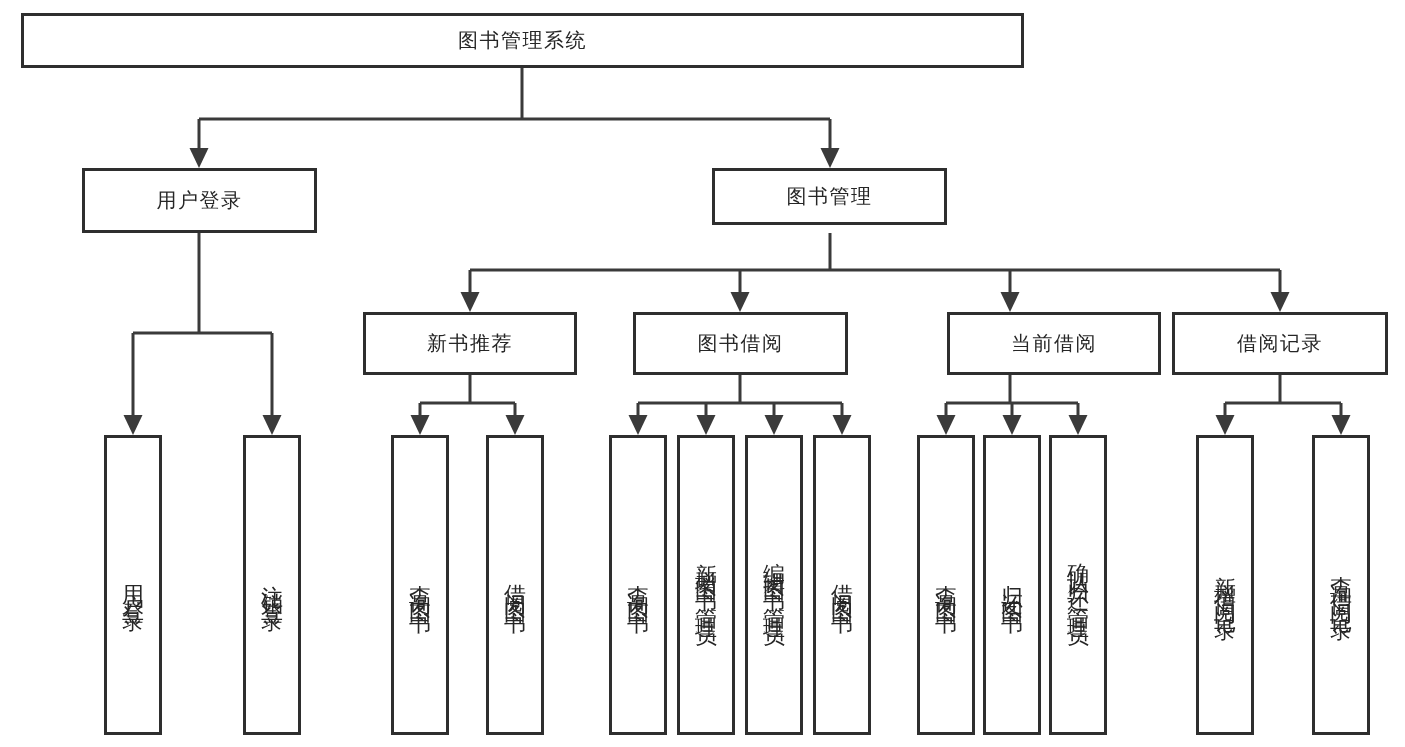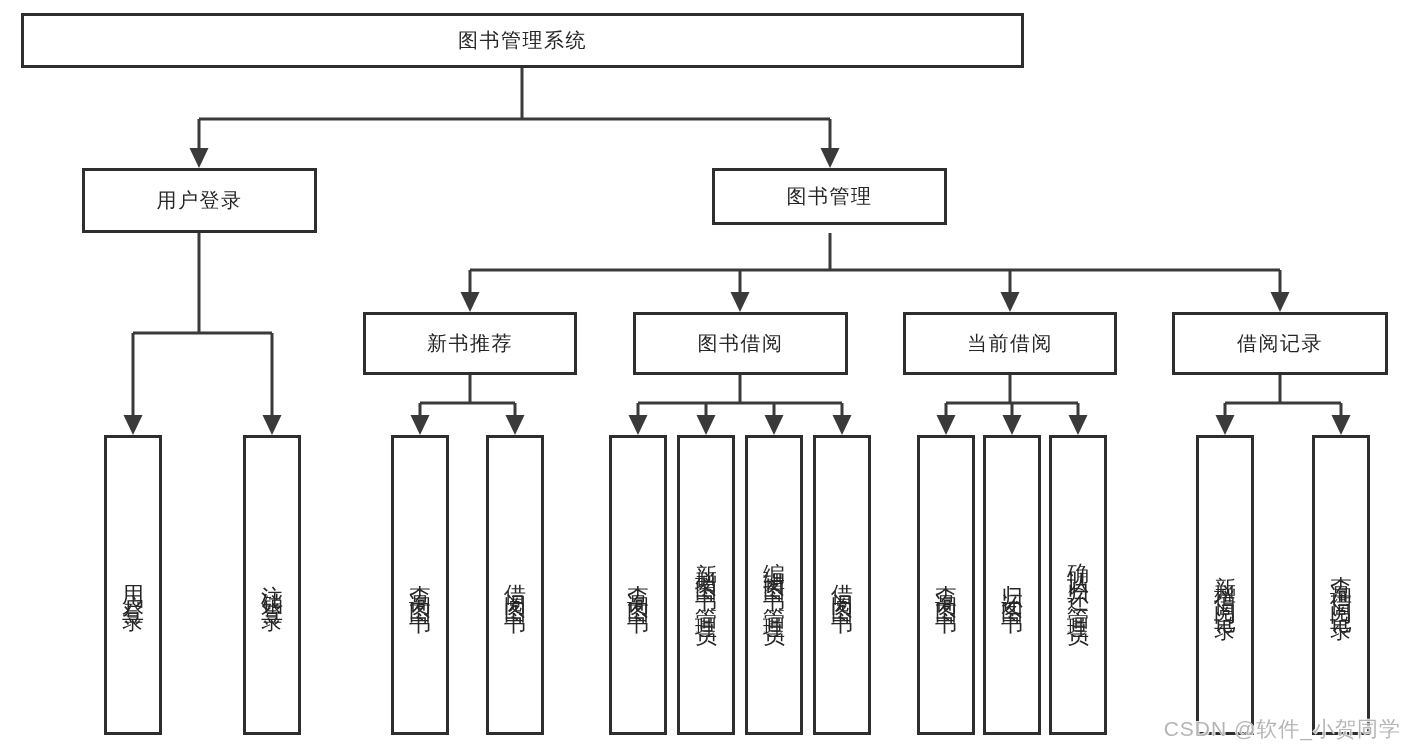--- a/index.html
+++ b/index.html
@@ -32,21 +32,21 @@
     font-size:21px;letter-spacing:1px;color:var(--watermark);
     text-shadow:1px 1px 0 rgba(255,255,255,.85),-1px -1px 0 rgba(255,255,255,.85);
     white-space:nowrap;
   }
   
   .n-root{left:21px;top:13px;width:1003px;height:55px;}
   .n-l2a{left:82px;top:168px;width:235px;height:65px;}
   .n-l2b{left:712px;top:168px;width:235px;height:57px;}
   .n-l3a{left:363px;top:312px;width:214px;height:63px;}
   .n-l3b{left:633px;top:312px;width:215px;height:63px;align-items:center;}
-  .n-l3c{left:903px;top:312px;width:214px;height:63px;}
+  .n-l3c{left:947px;top:312px;width:214px;height:63px;}
   .n-l3d{left:1172px;top:312px;width:216px;height:63px;}
   .leaf{top:435px;width:58px;height:300px;}
   .g1a{left:104px;} .g1b{left:243px;}
   .g2a{left:391px;} .g2b{left:486px;}
   .g3a{left:609px;} .g3b{left:677px;} .g3c{left:745px;} .g3d{left:813px;}
   .g4a{left:917px;} .g4b{left:983px;} .g4c{left:1049px;}
   .g5a{left:1196px;} .g5b{left:1312px;}
 </style>
 </head>
 <body>
@@ -153,14 +153,13 @@
     <span class="vlabel">确认归还（管理员）</span>
   </div>
 
   <div class="box leaf g5a">
     <span class="vlabel">新增借阅记录</span>
   </div>
   <div class="box leaf g5b">
     <span class="vlabel">查询借阅记录</span>
   </div>
 
-  <div class="watermark">CSDN @软件_小贺同学</div>
 </div>
 
 </body></html>

